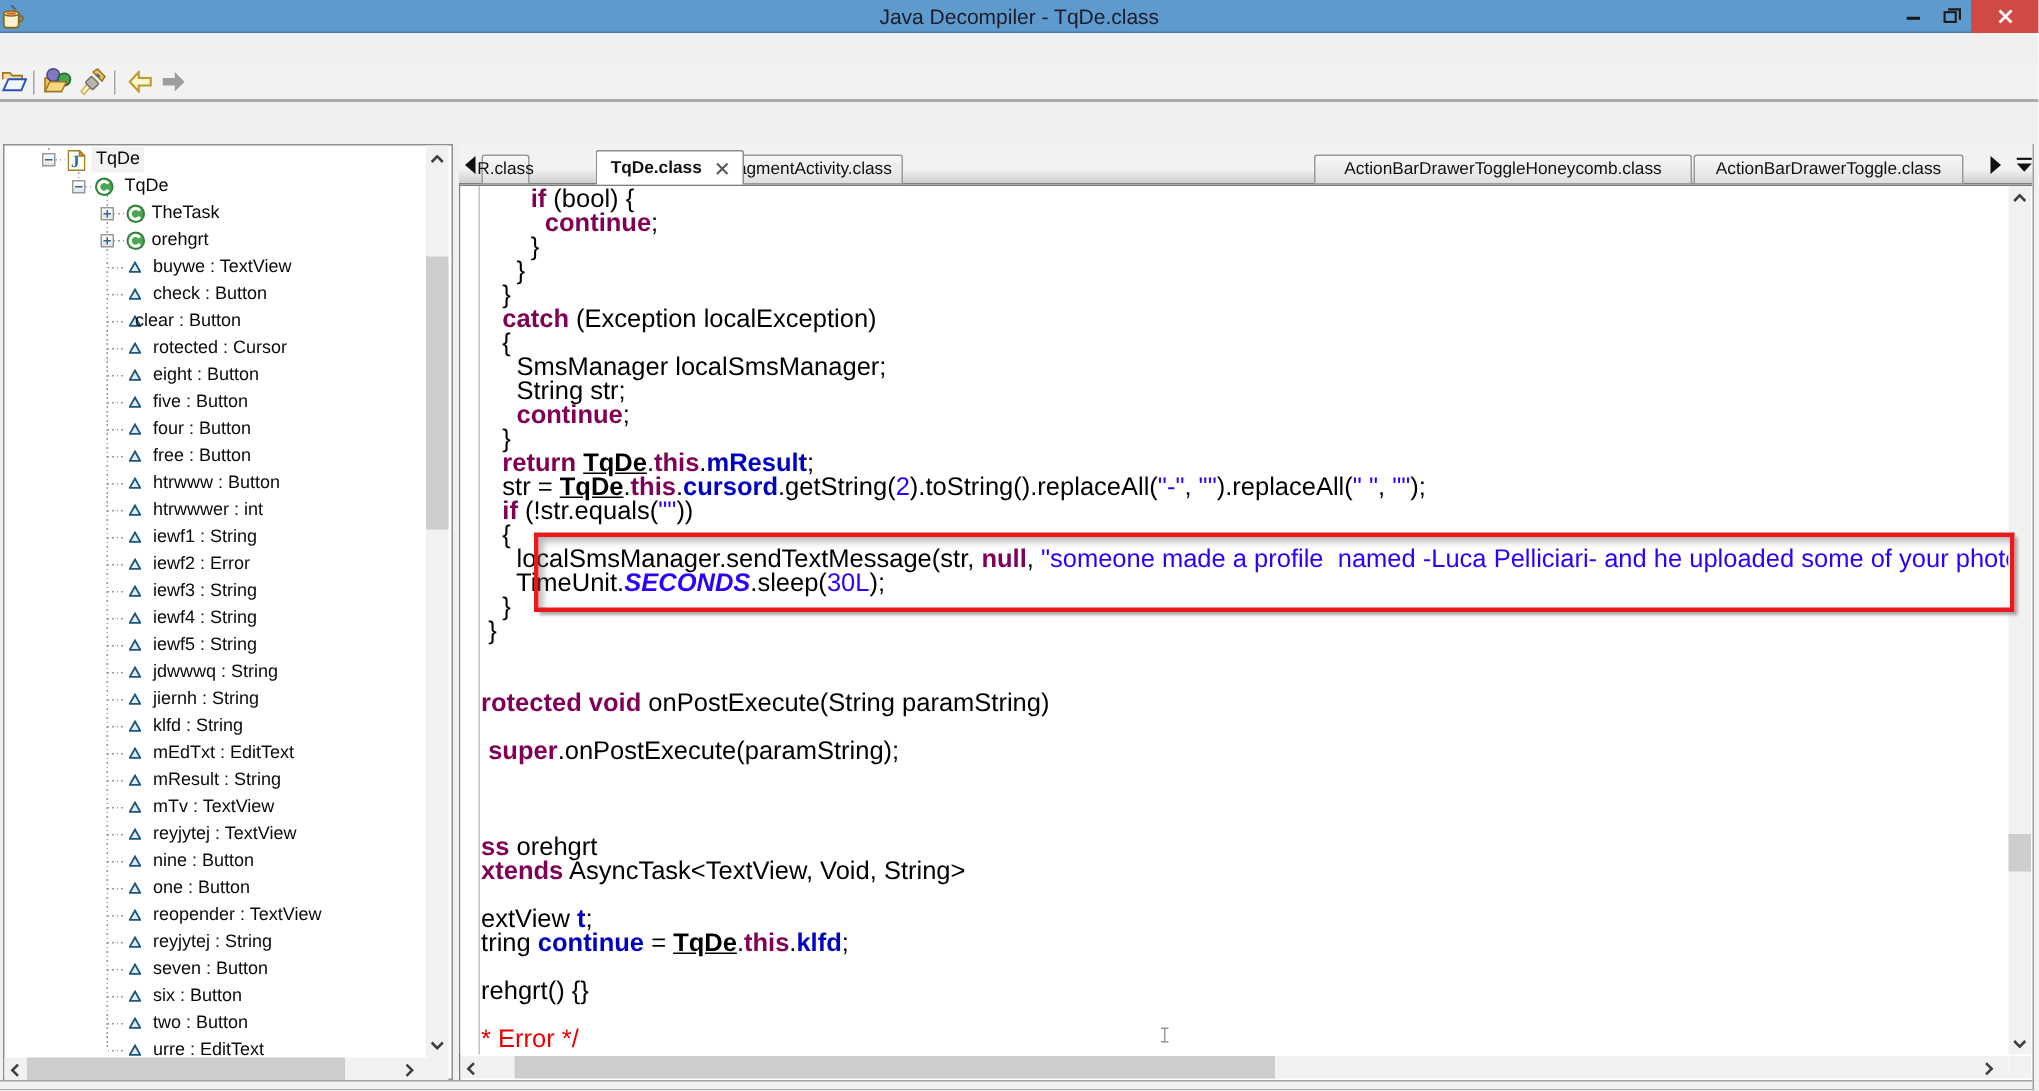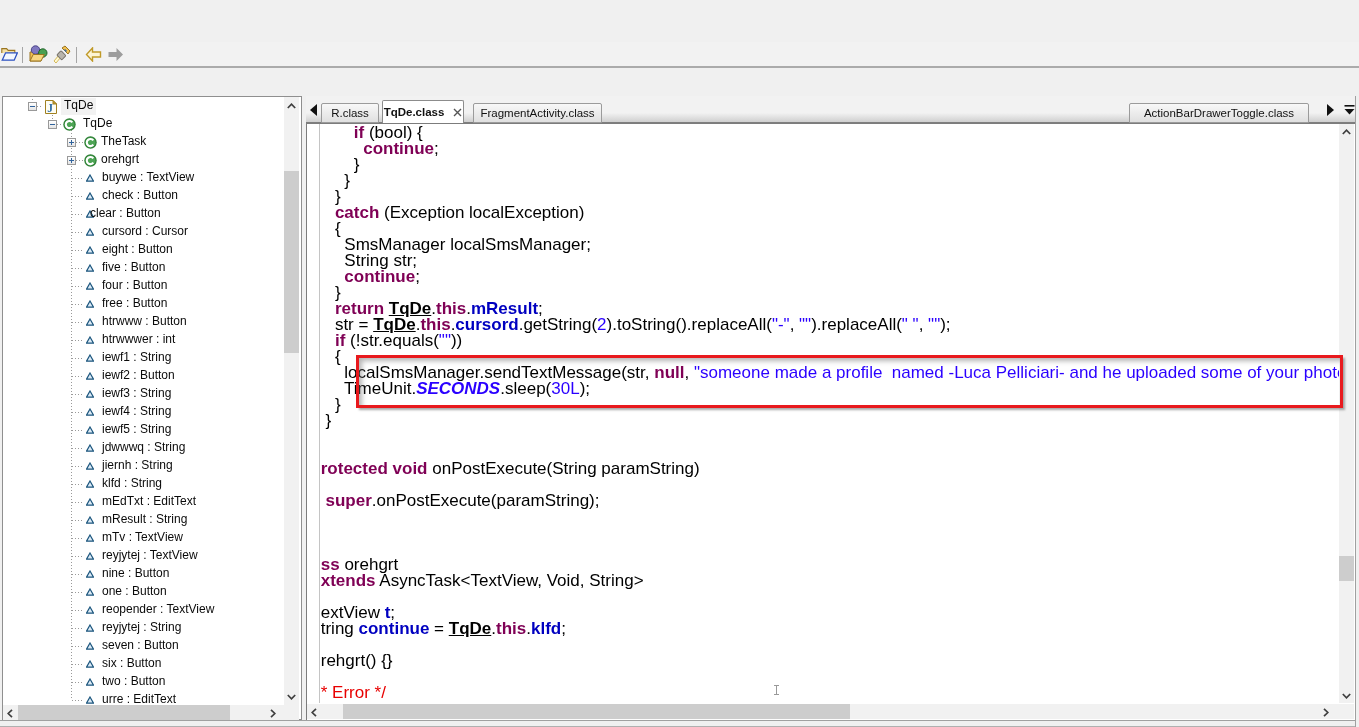--- a/index.html
+++ b/index.html
@@ -51,20 +51,42 @@
 #ibeam {position:absolute;left:776px;top:685px;width:1px;height:10px;background:#999;z-index:3}
 #ibeam:before,#ibeam:after {content:"";position:absolute;left:-2px;width:5px;height:1px;background:#999}
 #ibeam:before {top:0} #ibeam:after {bottom:0}
 
 #framebottom {position:absolute;left:0;top:720px;width:100%;height:7px;background:#f0f0f0;border-top:1px solid #a0a0a0}
 #frameright {position:absolute;left:1355px;top:96px;width:4px;height:631px;background:#f0f0f0;border-left:1px solid #a0a0a0}
 </style></head>
 <body>
 <div id="win">
 
+<div id="title">
+ <svg class="abs" style="left:1px;top:3px" width="16" height="17" viewBox="0 0 16 17">
+  <path d="M6.5 0.5 L9.5 3.5" stroke="#666" stroke-width="1.5"></path>
+  <path d="M1.5 6 L1.5 13.5 Q1.5 15.5 4 15.5 L9 15.5 Q11.5 15.5 11.5 13.5 L11.5 6 Z" fill="#f9f1cf" stroke="#8a6a20" stroke-width="1.3"></path>
+  <path d="M11.5 7.5 C15 7 15.5 11 11 11.5" fill="none" stroke="#8a6a20" stroke-width="1.4"></path>
+  <ellipse cx="6.5" cy="6" rx="5" ry="1.6" fill="#f9f1cf" stroke="#8a6a20"></ellipse>
+  <ellipse cx="6.5" cy="6" rx="3.4" ry="0.9" fill="#e2661d"></ellipse>
+ </svg>
+ <span class="txt">Java Decompiler - TqDe.class</span>
+ <svg class="abs" style="left:1271px;top:11px" width="9" height="3" viewBox="0 0 9 3">
+        <rect width="9" height="2.2" fill="#1a1a1a"></rect>
+      </svg>
+ <svg class="abs" style="left:1295px;top:3px" width="13" height="13" viewBox="0 0 14 14">
+  <path d="M4 3.5 L12.5 3.5 L12.5 11" fill="none" stroke="#1a1a1a" stroke-width="1.6"></path>
+  <rect x="1.5" y="5.5" width="8" height="7" fill="#5d9bce" stroke="#1a1a1a" stroke-width="1.5"></rect>
+ </svg>
+ <div id="closebtn">
+        <svg style="position:absolute;left:18px;top:6px" width="10" height="10" viewBox="0 0 10 10">
+          <path d="M1 1 L9 9 M9 1 L1 9" stroke="#fff" stroke-width="1.8"></path>
+        </svg>
+      </div>
+</div>
 
 
 <div id="toolbar">
  <svg class="abs" style="left:1px;top:5px" width="17" height="15" viewBox="0 0 17 15">
   <path d="M0.8 6 L0.8 1.6 L5.6 1.6 L7.2 3.4 L13.8 3.4 L13.8 6" fill="#f3dfa6" stroke="#9a7520" stroke-width="1.1"></path>
   <path d="M1.2 13.2 L4.6 5.8 L16.4 5.8 L13.2 13.2 Z" fill="#f2f7ff" stroke="#2b50c0" stroke-width="1.3"></path>
  </svg>
  <div class="tsep" style="left:22px"></div>
  <svg class="abs" style="left:29px;top:3px" width="19" height="18" viewBox="0 0 19 18">
   <path d="M1 7 L1 16 L12 16 L12 9 L4 7 Z" fill="#f3c150" stroke="#9a7520"></path>
@@ -147,21 +169,21 @@
 <div class="tl" style="left:102px;top:188px">check : Button</div>
 <div class="doth" style="left:72px;top:214px;width:12px"></div>
 <svg class="abs" style="left:86px;top:210.0px" width="8" height="8" viewBox="0 0 8 8">
 <path d="M4 1 L7.5 7.2 L0.5 7.2 Z" fill="#dcebf7" stroke="#1c567e" stroke-width="1.2"></path>
     </svg>
 <div class="tl" style="left:90px;top:206px">clear : Button</div>
 <div class="doth" style="left:72px;top:232px;width:12px"></div>
 <svg class="abs" style="left:86px;top:228.0px" width="8" height="8" viewBox="0 0 8 8">
 <path d="M4 1 L7.5 7.2 L0.5 7.2 Z" fill="#dcebf7" stroke="#1c567e" stroke-width="1.2"></path>
     </svg>
-<div class="tl" style="left:102px;top:224px">cursord : Cursor</div>
+<div class="tl" style="left:102px;top:224px">rotected : Cursor</div>
 <div class="doth" style="left:72px;top:250px;width:12px"></div>
 <svg class="abs" style="left:86px;top:246.0px" width="8" height="8" viewBox="0 0 8 8">
 <path d="M4 1 L7.5 7.2 L0.5 7.2 Z" fill="#dcebf7" stroke="#1c567e" stroke-width="1.2"></path>
     </svg>
 <div class="tl" style="left:102px;top:242px">eight : Button</div>
 <div class="doth" style="left:72px;top:268px;width:12px"></div>
 <svg class="abs" style="left:86px;top:264.0px" width="8" height="8" viewBox="0 0 8 8">
 <path d="M4 1 L7.5 7.2 L0.5 7.2 Z" fill="#dcebf7" stroke="#1c567e" stroke-width="1.2"></path>
     </svg>
 <div class="tl" style="left:102px;top:260px">five : Button</div>
@@ -187,21 +209,21 @@
 <div class="tl" style="left:102px;top:332px">htrwwwer : int</div>
 <div class="doth" style="left:72px;top:358px;width:12px"></div>
 <svg class="abs" style="left:86px;top:354.0px" width="8" height="8" viewBox="0 0 8 8">
 <path d="M4 1 L7.5 7.2 L0.5 7.2 Z" fill="#dcebf7" stroke="#1c567e" stroke-width="1.2"></path>
     </svg>
 <div class="tl" style="left:102px;top:350px">iewf1 : String</div>
 <div class="doth" style="left:72px;top:376px;width:12px"></div>
 <svg class="abs" style="left:86px;top:372.0px" width="8" height="8" viewBox="0 0 8 8">
 <path d="M4 1 L7.5 7.2 L0.5 7.2 Z" fill="#dcebf7" stroke="#1c567e" stroke-width="1.2"></path>
     </svg>
-<div class="tl" style="left:102px;top:368px">iewf2 : Button</div>
+<div class="tl" style="left:102px;top:368px">iewf2 : Error</div>
 <div class="doth" style="left:72px;top:394px;width:12px"></div>
 <svg class="abs" style="left:86px;top:390.0px" width="8" height="8" viewBox="0 0 8 8">
 <path d="M4 1 L7.5 7.2 L0.5 7.2 Z" fill="#dcebf7" stroke="#1c567e" stroke-width="1.2"></path>
     </svg>
 <div class="tl" style="left:102px;top:386px">iewf3 : String</div>
 <div class="doth" style="left:72px;top:412px;width:12px"></div>
 <svg class="abs" style="left:86px;top:408.0px" width="8" height="8" viewBox="0 0 8 8">
 <path d="M4 1 L7.5 7.2 L0.5 7.2 Z" fill="#dcebf7" stroke="#1c567e" stroke-width="1.2"></path>
     </svg>
 <div class="tl" style="left:102px;top:404px">iewf4 : String</div>
@@ -309,31 +331,34 @@
         <path d="M8 0 L1 6 L8 12 Z" fill="#111"></path>
       </svg>
  <svg class="abs" style="left:1020px;top:8px" width="9" height="12" viewBox="0 0 9 12">
         <path d="M1 0 L8 6 L1 12 Z" fill="#111"></path>
       </svg>
  <svg class="abs" style="left:1038px;top:9px" width="11" height="10" viewBox="0 0 11 10">
         <rect x="0.5" y="0" width="10" height="1.6" fill="#111"></rect>
         <path d="M0.5 4 L10.5 4 L5.5 9.5 Z" fill="#111"></path>
       </svg>
 </div>
-<div class="tab" style="left:321px;top:103px;width:58px">
+<div class="tab" style="left:321px;top:103px;width:32px">
       <span>R.class</span>
     </div>
-<div class="tab act" style="left:382px;top:100px;width:82px">
+<div class="tab act" style="left:397px;top:100px;width:99px">
       <span>TqDe.class</span>
 <svg width="9" height="9" viewBox="0 0 9 9" style="margin-left:9px">
         <path d="M1 1 L8 8 M8 1 L1 8" stroke="#555" stroke-width="1.4"></path>
       </svg>
     </div>
 <div class="tab" style="left:473px;top:103px;width:129px">
       <span>FragmentActivity.class</span>
+    </div>
+<div class="tab" style="left:876px;top:103px;width:252px">
+      <span>ActionBarDrawerToggleHoneycomb.class</span>
     </div>
 <div class="tab" style="left:1129px;top:103px;width:180px">
       <span>ActionBarDrawerToggle.class</span>
     </div>
 
 <div id="codepanel"></div>
 <div id="codewrap">
       <pre id="code">        <b class="k">if</b> (bool) {
           <b class="k">continue</b>;
         }

